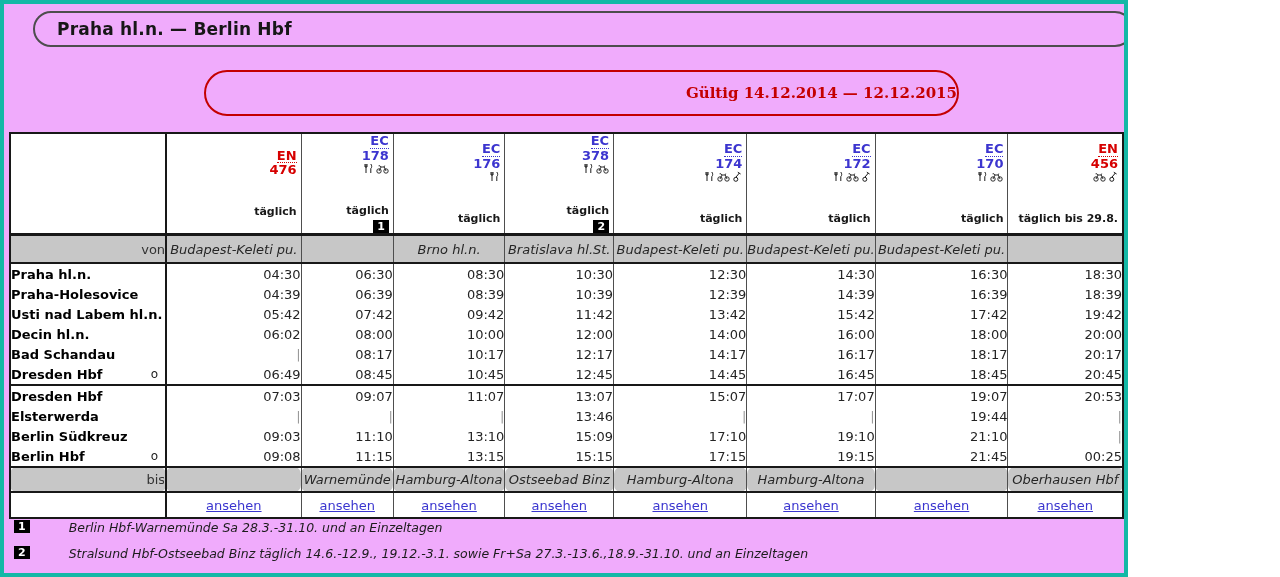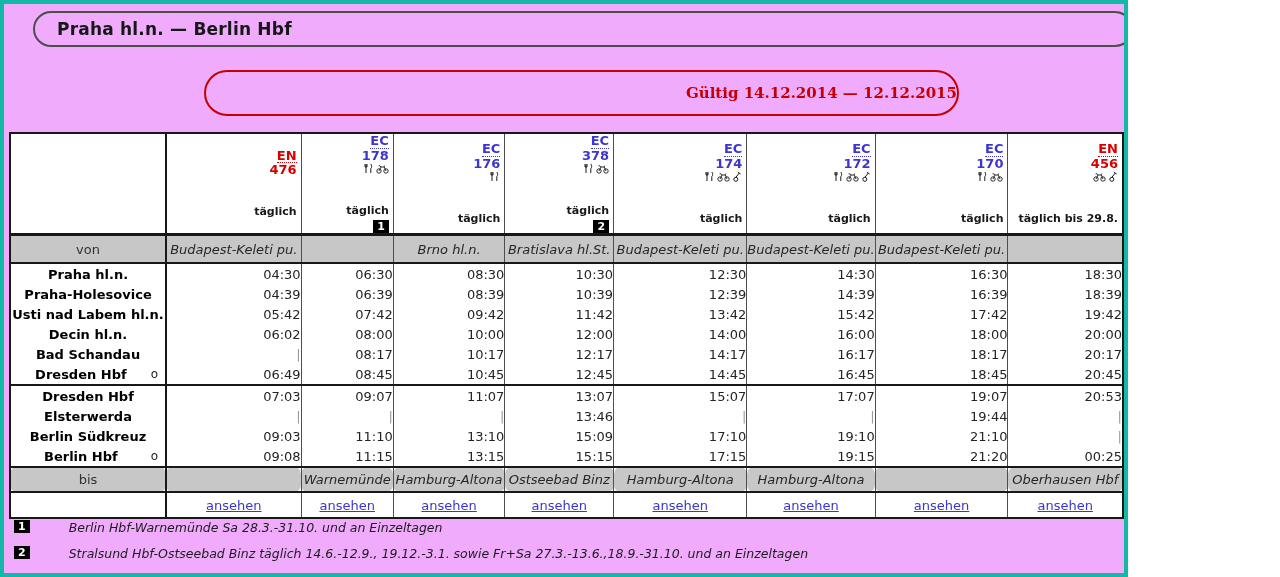--- a/index.html
+++ b/index.html
@@ -22,21 +22,21 @@
     display:flex; align-items:center; justify-content:flex-end;
     font-family:"DejaVu Serif","Liberation Serif",serif;
     font-weight:bold; font-size:15px; color:#c40000;
   }
   
   .tt-wrap { position:absolute; left:5px; top:128px; }
   table.tt { border-collapse:collapse; table-layout:fixed; background:#fff;
              border:2px solid #181818; }
   table.tt td { border-left:1px solid #4e4e4e; overflow:hidden; white-space:nowrap;
                 font-size:13px; padding:0; }
-  table.tt td.firstcol { border-left:none; border-right:2px solid #181818;text-align:center; }
+  table.tt td.firstcol { border-left:none; border-right:2px solid #181818; }
   tr.hdr-row td { border-bottom:3px solid #181818; height:76px; vertical-align:middle; background:#fff; }
   tr.gray-row td { background:#c7c7c7; }
   tr.von-row td { height:26px; border-bottom:2px solid #181818; vertical-align:middle; }
   tr.bis-row td { height:23px; border-top:2px solid #181818; border-bottom:2px solid #181818; vertical-align:middle;border-radius:7px; }
   tr.station-row td { height:20px; vertical-align:middle; }
   tr.block-end td { border-bottom:2px solid #181818; }
   tr.links-row td { height:24px; text-align:center; vertical-align:middle; background:#fff; }
   .hdrbox { display:flex; flex-direction:column; align-items:flex-end; justify-content:center;
             height:100%; padding-right:4px; }
   .ttype { font-weight:bold; font-size:13px; line-height:1.05;
@@ -345,21 +345,21 @@
             <td class="pipe">|</td>
           </tr>
           <tr class="station-row">
             <td class="firstcol scell"><span>Berlin Hbf</span><span class="smarker">o</span></td>
             <td class="time">09:08</td>
             <td class="time">11:15</td>
             <td class="time">13:15</td>
             <td class="time">15:15</td>
             <td class="time">17:15</td>
             <td class="time">19:15</td>
-            <td class="time">21:20</td>
+            <td class="time">21:45</td>
             <td class="time">00:25</td>
           </tr>
           <tr class="gray-row bis-row">
             <td class="firstcol vonbis">bis</td>
             <td class="origin"></td>
             <td class="origin">Warnemünde</td>
             <td class="origin">Hamburg-Altona</td>
             <td class="origin">Ostseebad Binz</td>
             <td class="origin">Hamburg-Altona</td>
             <td class="origin">Hamburg-Altona</td>

